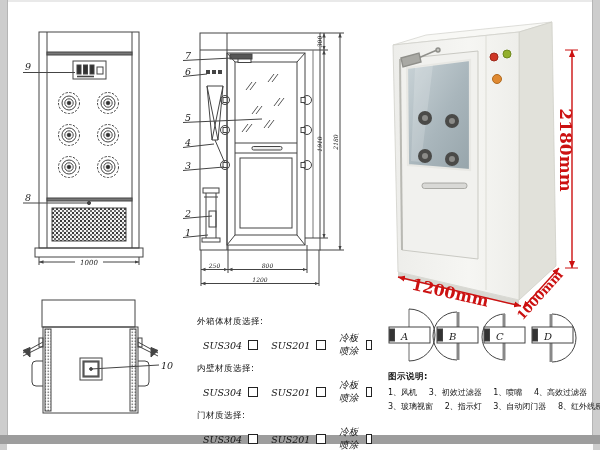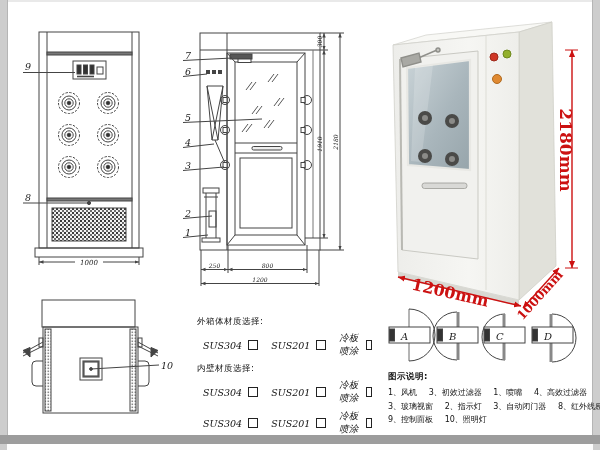--- a/index.html
+++ b/index.html
@@ -378,20 +378,21 @@
         </span>
       <span class="mat-opt">
           <span>SUS201</span>
           <span class="checkbox"></span>
         </span>
       <span class="mat-opt">
           <span>冷板喷涂</span>
           <span class="checkbox"></span>
         </span>
     </div>
+    <div class="mat-title">门材质选择:</div>
     <div class="mat-row">
       <span class="mat-opt">
           <span>SUS304</span>
           <span class="checkbox"></span>
         </span>
       <span class="mat-opt">
           <span>SUS201</span>
           <span class="checkbox"></span>
         </span>
       <span class="mat-opt">
@@ -445,19 +446,15 @@
       <span class="legend-item">3、初效过滤器</span>
       <span class="legend-item">1、喷嘴</span>
       <span class="legend-item">4、高效过滤器</span>
     </div>
     <div class="legend-row">
       <span class="legend-item">3、玻璃视窗</span>
       <span class="legend-item">2、指示灯</span>
       <span class="legend-item">3、自动闭门器</span>
       <span class="legend-item">8、红外线感应器</span>
     </div>
-    <div class="legend-row">
-      <span class="legend-item">9、控制面板</span>
-      <span class="legend-item">10、照明灯</span>
-    </div>
   </div>
 
 </div>
 
 </body></html>

